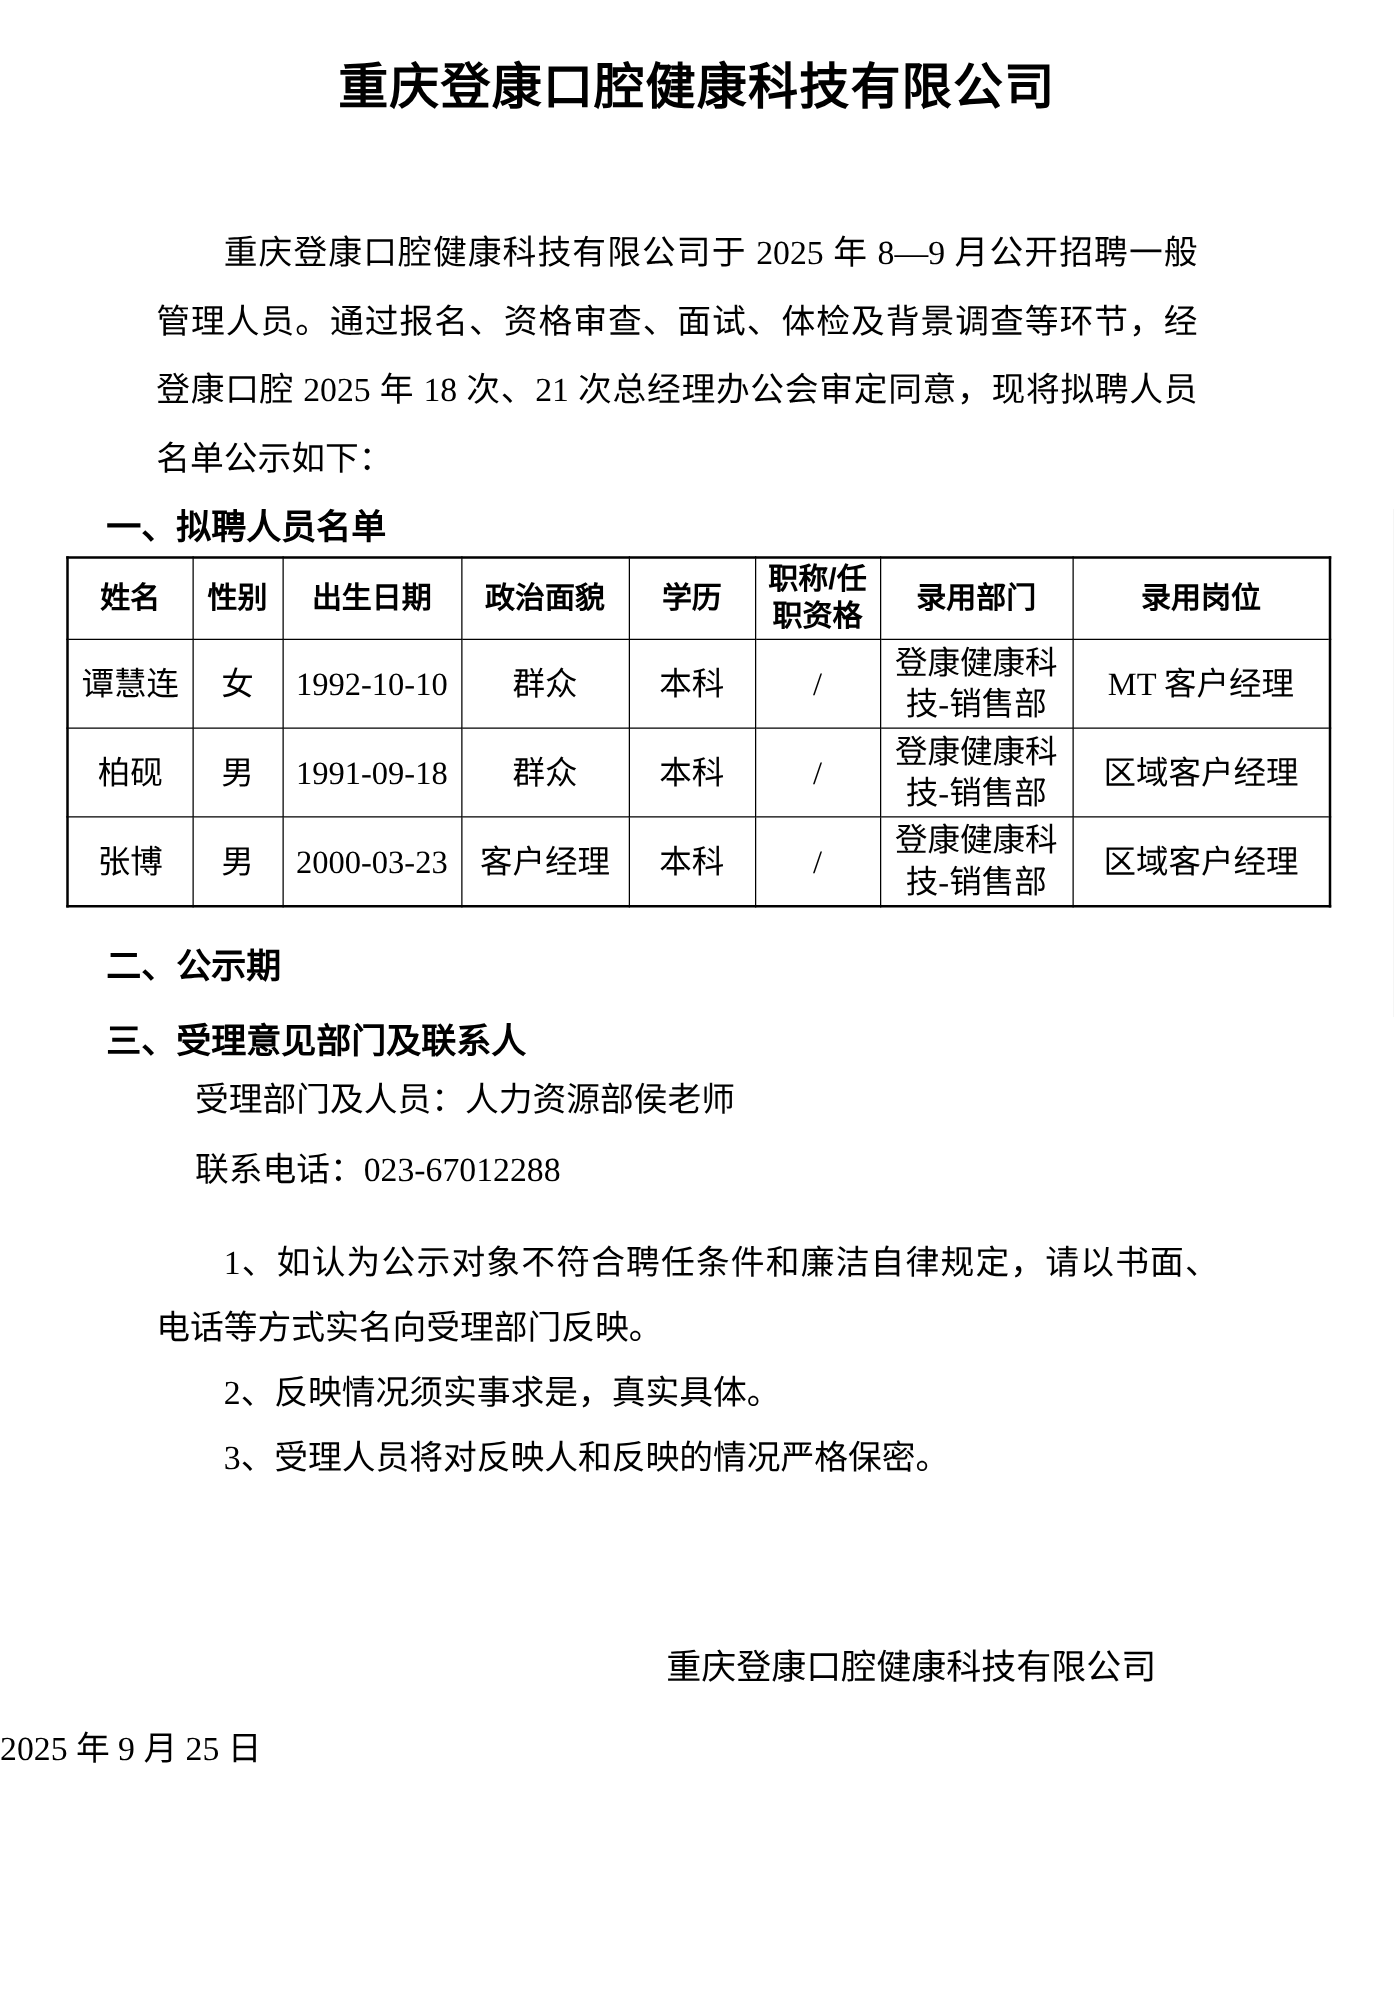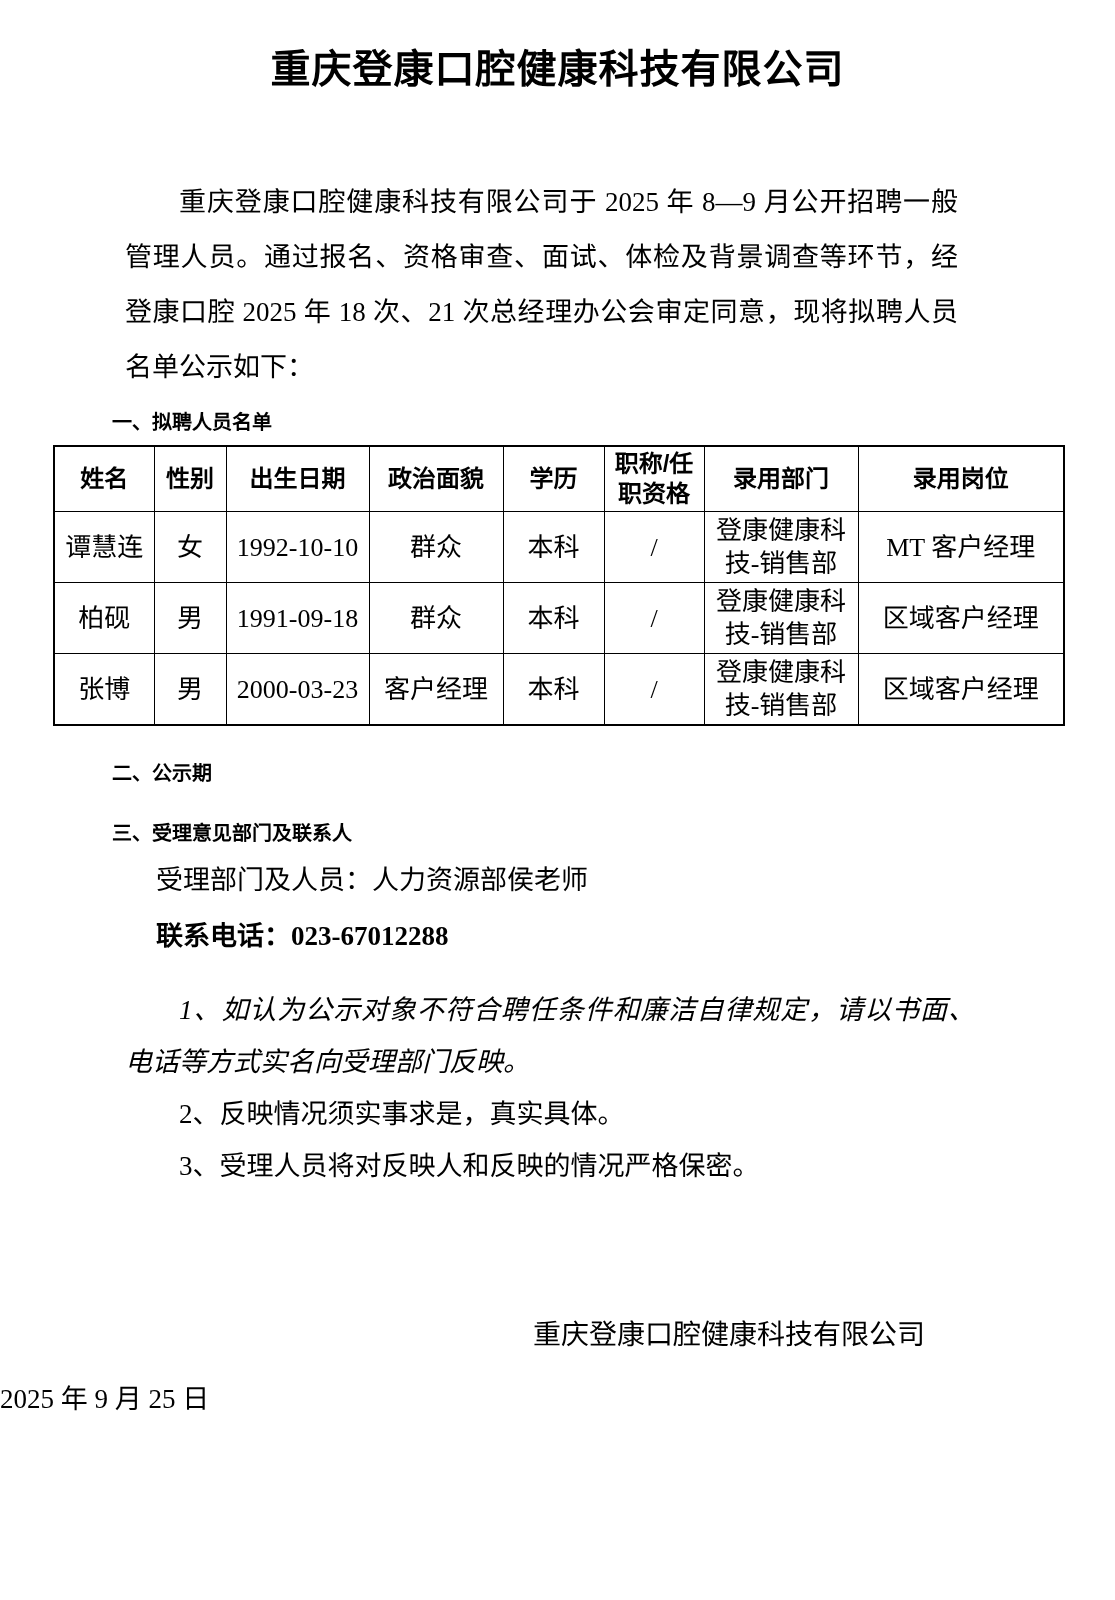--- a/index.html
+++ b/index.html
@@ -31,23 +31,23 @@
   .intro{
     margin:78px 157px 0 125px;
     font-size:27px;
     line-height:55px;
     text-indent:2em;
     text-align:justify;
   }
   .sec{
     font-family:"Liberation Sans","DejaVu Sans",sans-serif;
     font-weight:bold;
-    font-size:20px;
+    font-size:28px;
     line-height:30px;
-    margin:0 0 0 112px;
+    margin:0 0 0 85px;
   }
   .sec-1{ margin-top:12px; }
   .sec-2{ margin-top:32px; }
   .sec-3{ margin-top:30px; }
   .sec-4{ margin-top:45px; }
   .candidates{
     border-collapse:collapse;
     margin:8px 0 0 53px;
     width:1010px;
     table-layout:fixed;
@@ -71,29 +71,29 @@
     font-size:26px;
     line-height:33px;
     height:70px;
     font-weight:normal;
   }
   .plain{
     margin:14px 0 0 156px;
     font-size:27px;
     line-height:36px;
   }
-  .plain + .plain{ margin-top:20px;font-weight:bold; }
+  .plain + .plain{ margin-top:20px; }
   .req{
     margin:0 140px 0 125px;
     font-size:27px;
     line-height:52px;
     text-indent:2em;
     text-align:justify;
   }
-  .req-1{ margin-top:30px;font-style:italic; }
+  .req-1{ margin-top:30px; }
   .footer-company{
     margin-top:125px;
     text-align:right;
     padding-right:190px;
     font-size:28px;
     line-height:36px;
   }
   .footer-date{
     margin-top:28px;
     text-align:left;

